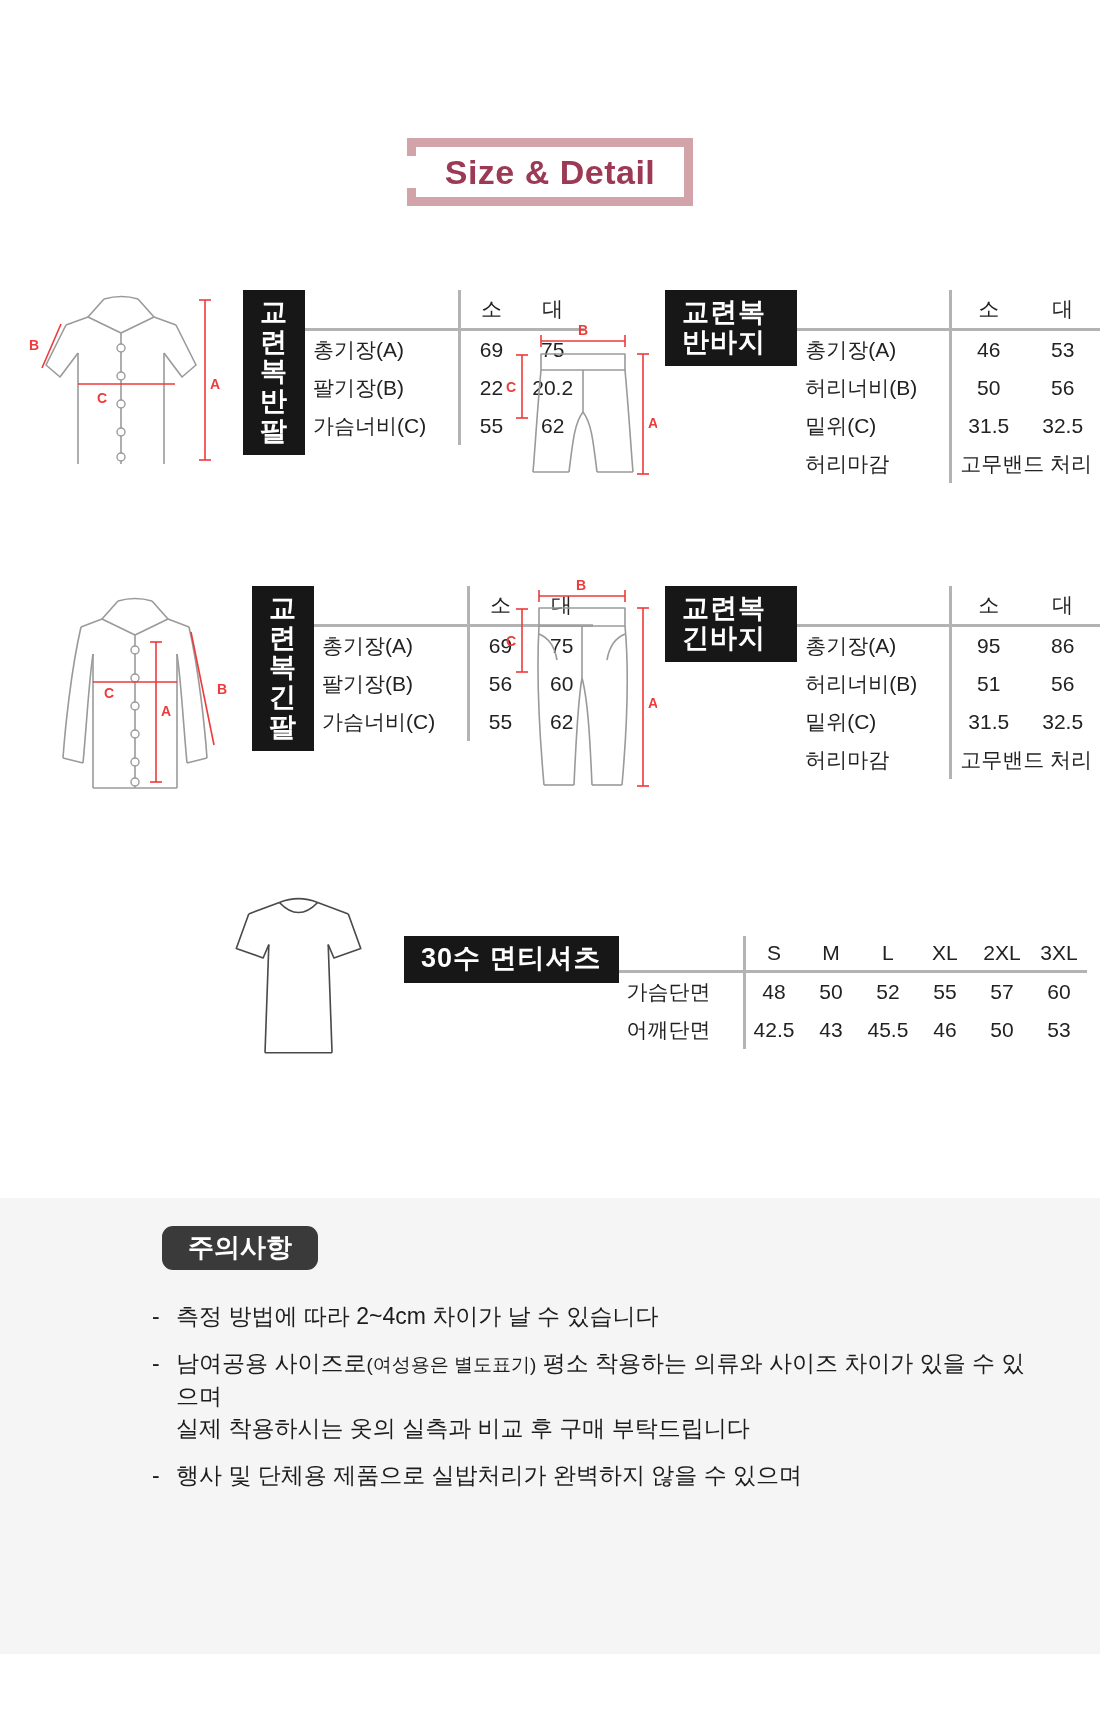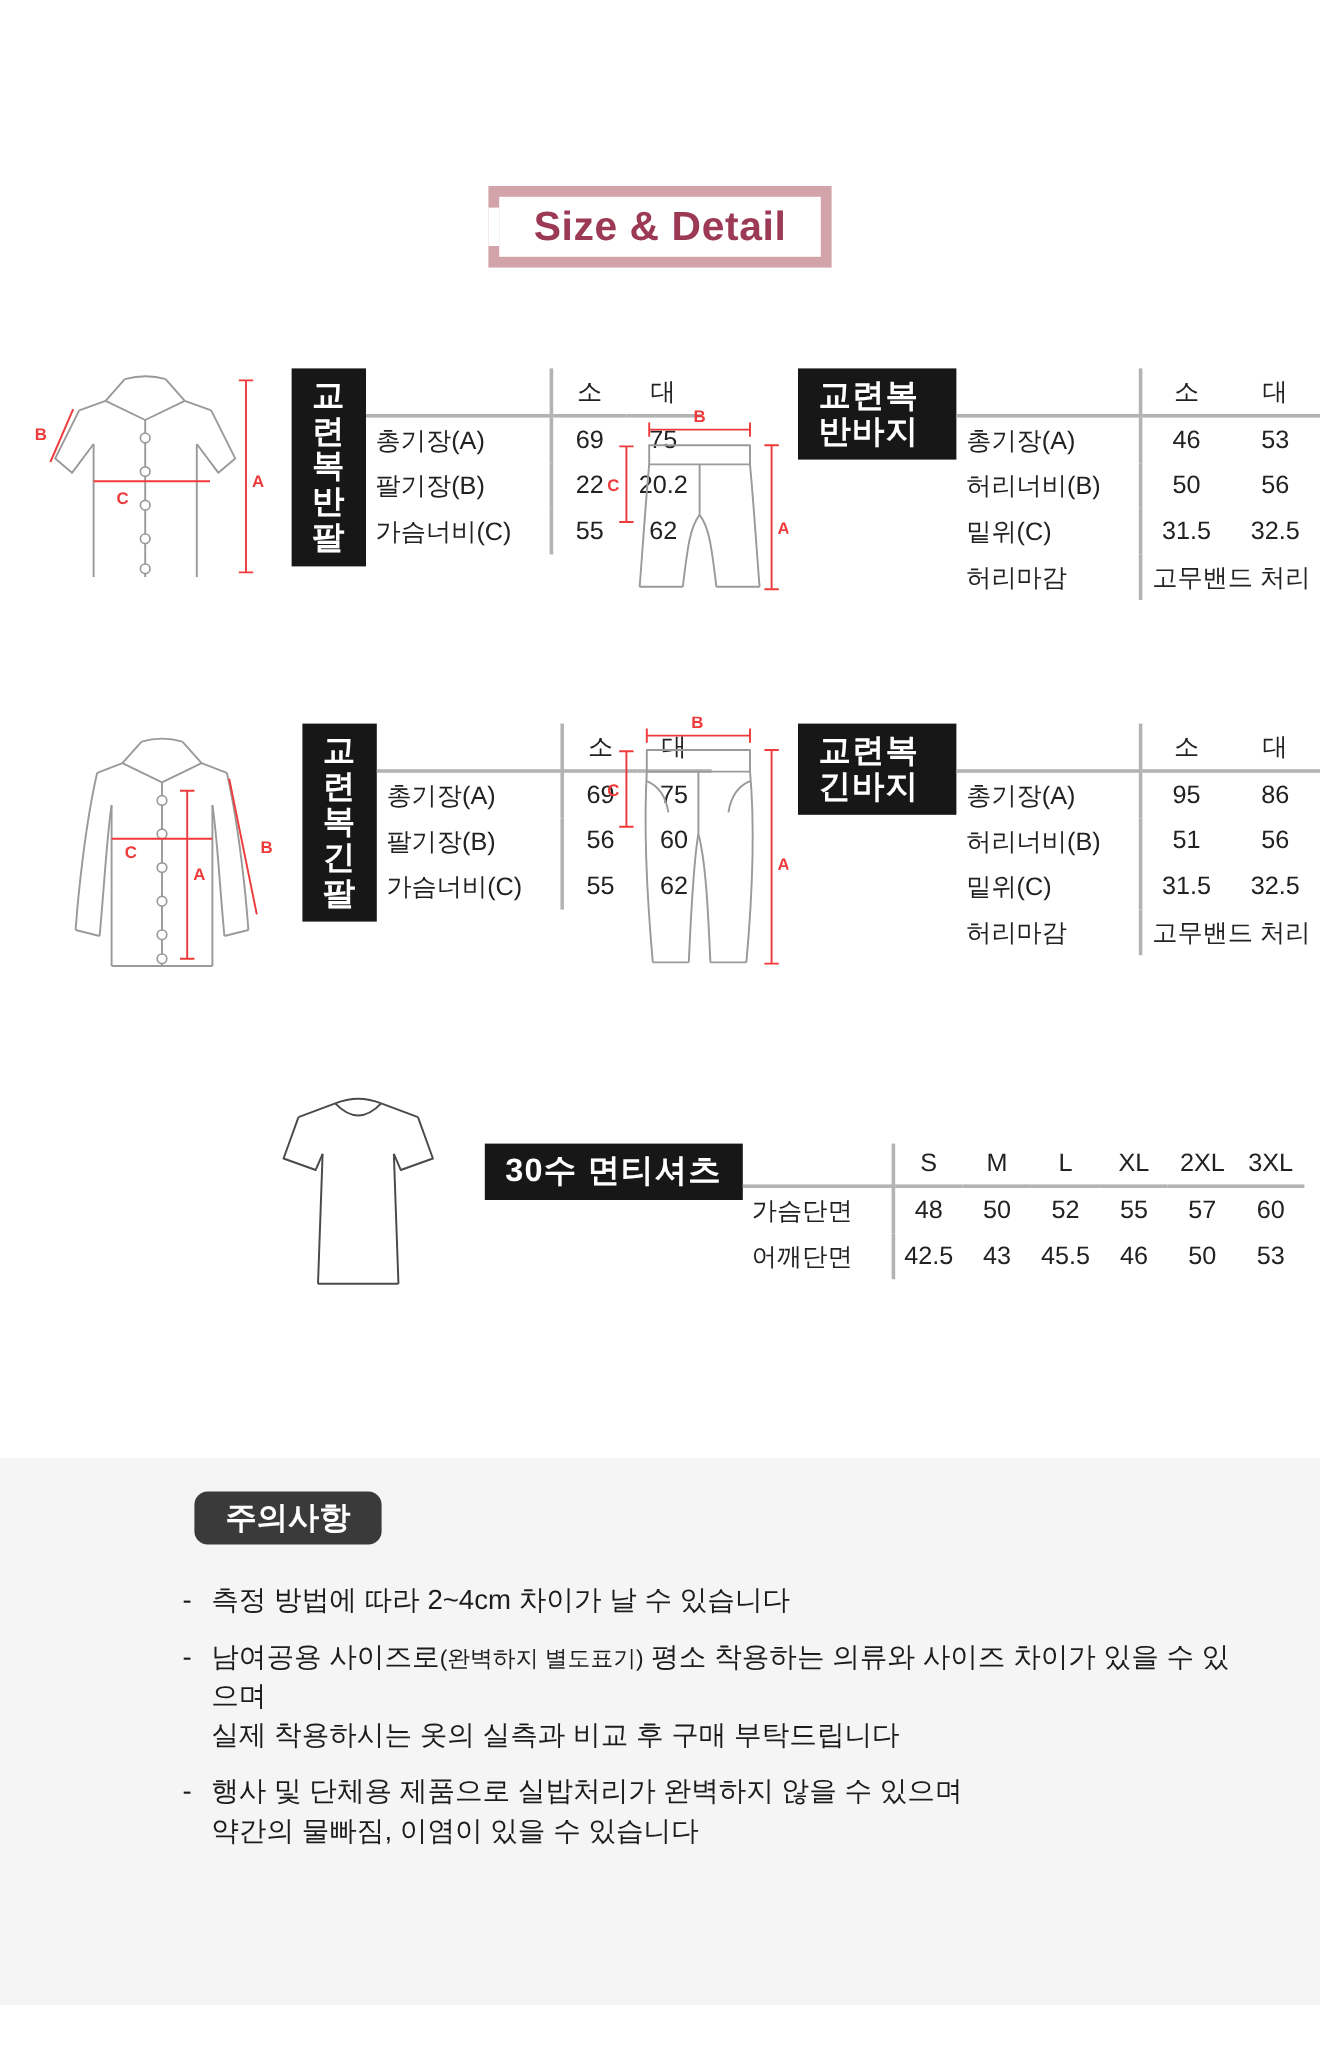--- a/index.html
+++ b/index.html
@@ -6,21 +6,21 @@
   html,body { margin:0; padding:0; }
   body {
     width:1100px; height:1722px; background:#fff;
     font-family:"Liberation Sans","DejaVu Sans",sans-serif;
     color:#1c1c1c; overflow:hidden;
   }
 
   
   .title-wrap { padding-top:138px; }
   .title-frame {
-    position:relative; width:286px; height:68px; margin:17px auto;
+    position:relative; width:286px; height:68px; margin:0 auto;
     border:9px solid #d2a3a8; background:#fff;
   }
   .title-cover {
     position:absolute; left:-9px; width:9px; top:9px; bottom:9px; background:#fff;
   }
   .title-text {
     position:absolute; inset:0; display:flex; align-items:center; justify-content:center;
     color:#9c3a56; font-size:34px; font-weight:bold; letter-spacing:.5px;
   }
 
@@ -412,27 +412,26 @@
   <div class="notice-list">
 
     <div class="notice-item">
       <span class="dash">-</span>
       <span>측정 방법에 따라 2~4cm 차이가 날 수 있습니다</span>
     </div>
 
     <div class="notice-item">
       <span class="dash">-</span>
       <span>
-        <span>남여공용 사이즈로</span><span class="small-note">(완벽하지 별도표기)</span><span> 평소 착용하는 의류와 사이즈 차이가 있을 수 있으며</span>
+        <span>남여공용 사이즈로</span><span class="small-note">(여성용은 별도표기)</span><span> 평소 착용하는 의류와 사이즈 차이가 있을 수 있으며</span>
         <div>실제 착용하시는 옷의 실측과 비교 후 구매 부탁드립니다</div>
       </span>
     </div>
 
     <div class="notice-item">
       <span class="dash">-</span>
       <span>
         <span>행사 및 단체용 제품으로 실밥처리가 완벽하지 않을 수 있으며</span>
-        <div>약간의 물빠짐, 이염이 있을 수 있습니다</div>
       </span>
     </div>
 
   </div>
 </div>
 
 </body></html>

